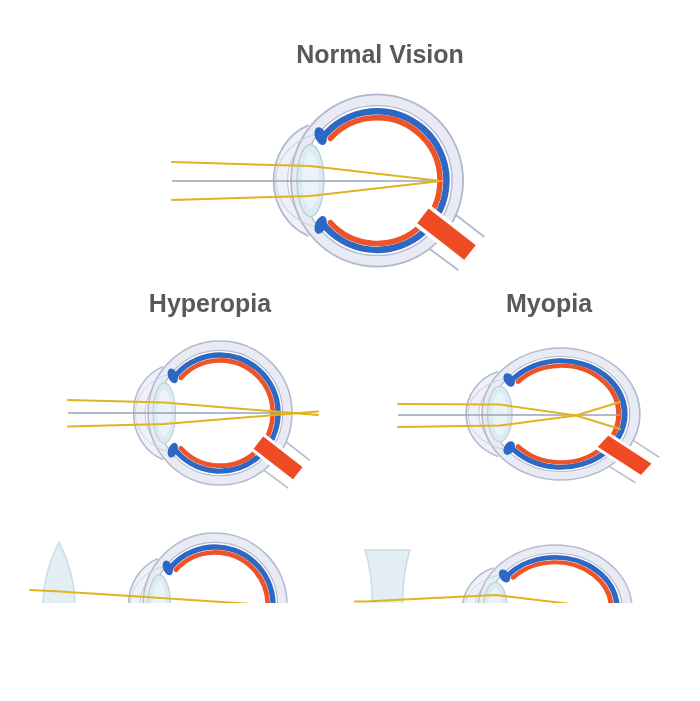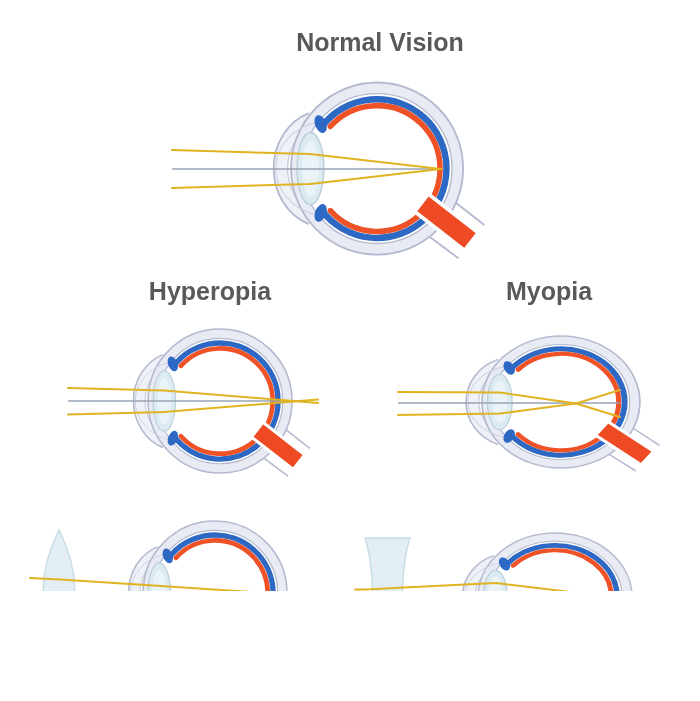--- a/index.html
+++ b/index.html
@@ -1,17 +1,17 @@
 <!DOCTYPE html>
 <html style="--page_bg: #ffffff; --title_text: #58595b; --sclera_fill: #e9ebf4; --outline: #b4b9cf; --choroid_blue: #2d68c4; --retina_orange: #ee5226; --optic_nerve_red: #ee4a23; --lens_fill: #dceaf2; --corrective_lens_fill: #e2eef3; --light_ray_yellow: #e0b322; --axis_gray: #9aa3b5;"><head>
 <meta charset="utf-8">
 <style>
   html,body{margin:0;padding:0;background:var(--page_bg,#ffffff);}
   .stage{
-    position:relative;width:700px;height:591px;margin:0 auto;
+    position:relative;width:700px;height:591px;margin:12px auto;
     background:var(--page_bg,#ffffff);overflow:hidden;
     font-family:"Liberation Sans",sans-serif;
   }
   svg{display:block}
   .t-title{
     font-family:"Liberation Sans",sans-serif;
     font-weight:700;font-size:25px;
     fill:var(--title_text,#58595b);
     text-anchor:middle;
   }

